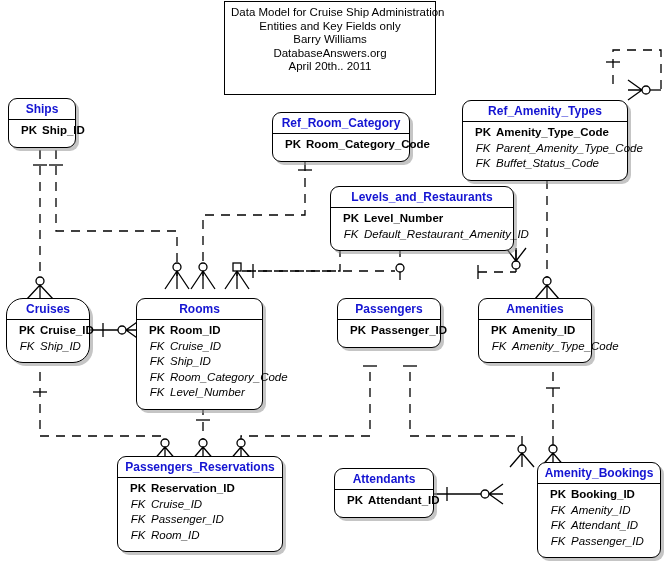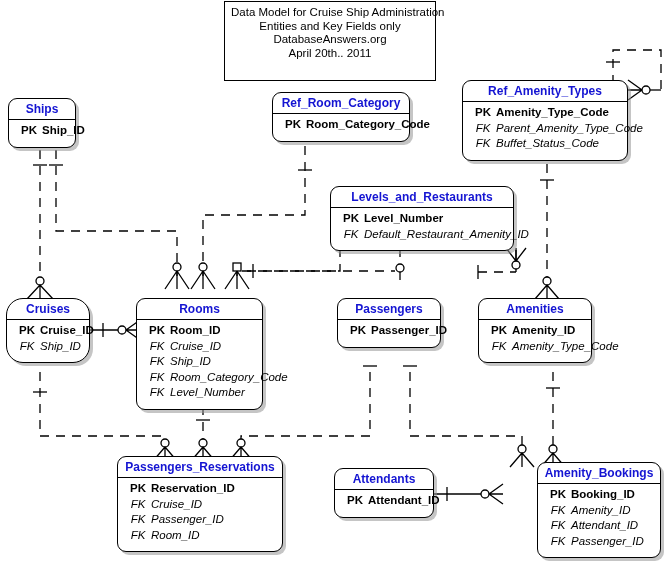--- a/index.html
+++ b/index.html
@@ -114,44 +114,45 @@
       <path d="M434,494 L489,494"></path>
       <path d="M447,487 L447,501"></path>
       <circle cx="485" cy="494" r="4" fill="#fff"></circle>
       <path d="M489,494 L503,484 M489,494 L503,494 M489,494 L503,504"></path>
     </g>
   </svg>
 
   <div class="titlebox" style="left:224px;top:1px;width:212px;">
     <div>Data Model for Cruise Ship Administration</div>
     <div>Entities and Key Fields only</div>
+    <div>Barry Williams</div>
     <div>DatabaseAnswers.org</div>
     <div>April 20th.. 2011</div>
   </div>
 
   <div id="entity-layer">
       <div class="entity" style="left: 8px; top: 98px; width: 68px;">
         <div class="ent-title">Ships</div>
         <div class="ent-body">
           <div class="attr pk">
             <span class="k">PK</span>
             <span class="n">Ship_ID</span>
           </div>
         </div>
       </div>
-      <div class="entity" style="left: 272px; top: 92px; width: 138px;">
+      <div class="entity" style="left: 272px; top: 112px; width: 138px;">
         <div class="ent-title">Ref_Room_Category</div>
         <div class="ent-body">
           <div class="attr pk">
             <span class="k">PK</span>
             <span class="n">Room_Category_Code</span>
           </div>
         </div>
       </div>
-      <div class="entity" style="left: 462px; top: 80px; width: 166px;">
+      <div class="entity" style="left: 462px; top: 100px; width: 166px;">
         <div class="ent-title">Ref_Amenity_Types</div>
         <div class="ent-body">
           <div class="attr pk">
             <span class="k">PK</span>
             <span class="n">Amenity_Type_Code</span>
           </div>
           <div class="attr fk">
             <span class="k">FK</span>
             <span class="n">Parent_Amenity_Type_Code</span>
           </div>

